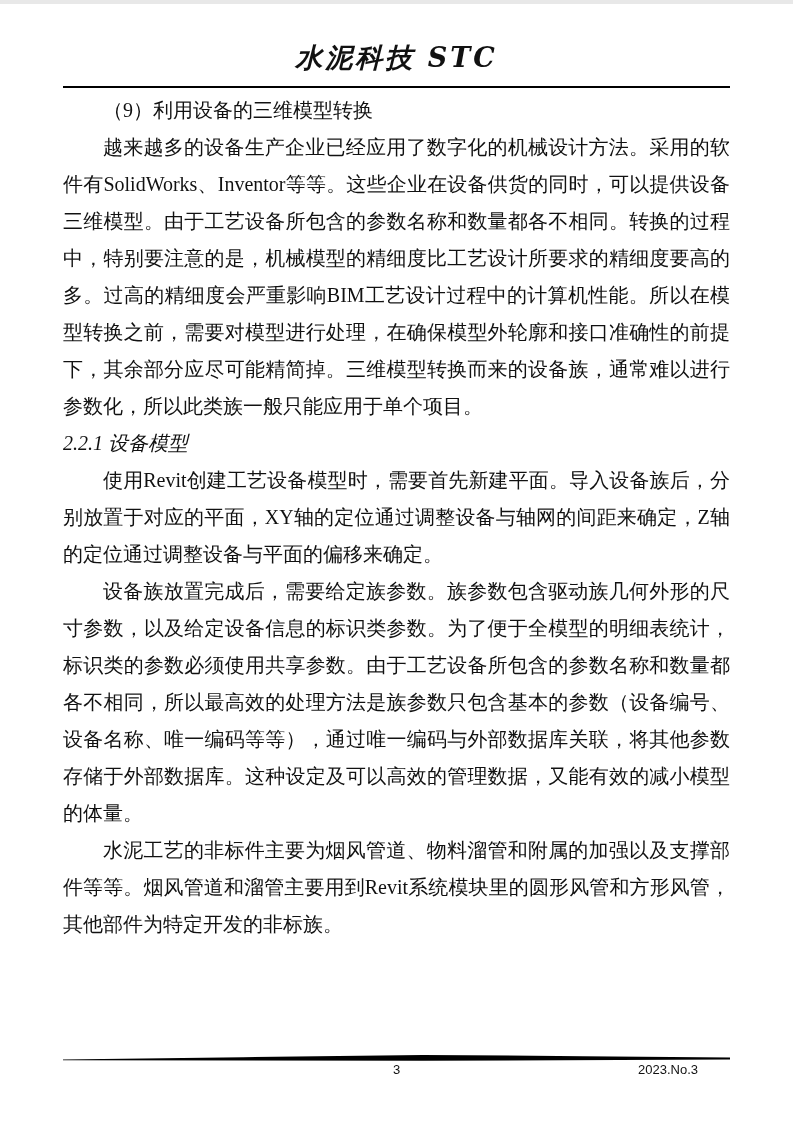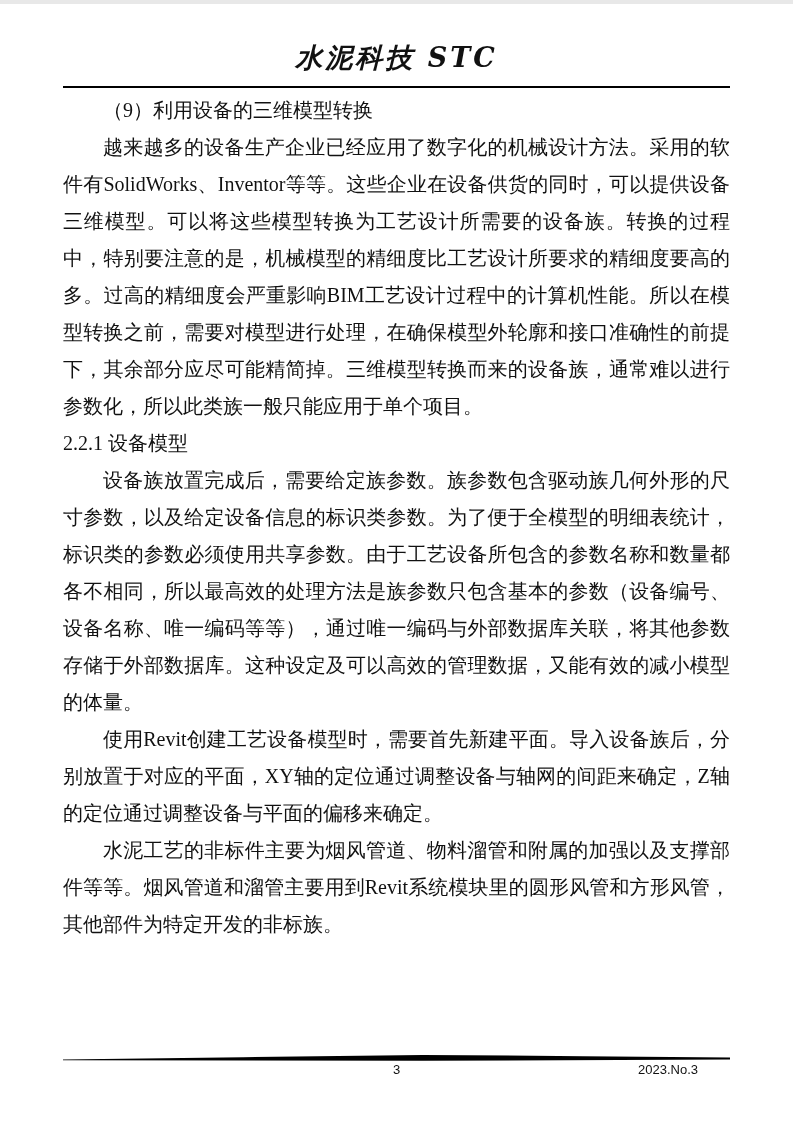--- a/index.html
+++ b/index.html
@@ -52,20 +52,21 @@
   .block.para { text-indent: 2em; }
   .block.heading {
     text-indent: 0;
     font-weight: bold;
     font-family: "Liberation Sans", "DejaVu Sans", sans-serif;
     font-size: 20.5px;
   }
   .block.subheading {
     text-indent: 0;
     font-weight: normal;
+    font-style: italic;
   }
   
   .footer-rule {
     position: absolute;
     top: 1050px;
     left: 63px;
     width: 667px;
     height: 8px;
     display: block;
   }
@@ -96,24 +97,24 @@
 <div class="page">
 
   <div class="page-header">
     <span class="journal-title">水泥科技 STC</span>
   </div>
 
   <div class="header-rule"></div>
 
   <div class="document-body" id="doc-body">
       <p class="block para">（9）利用设备的三维模型转换</p>
-      <p class="block para">越来越多的设备生产企业已经应用了数字化的机械设计方法。采用的软件有SolidWorks、Inventor等等。这些企业在设备供货的同时，可以提供设备三维模型。可以将这些模型转换为工艺设计所需要的设备族。转换的过程中，特别要注意的是，机械模型的精细度比工艺设计所要求的精细度要高的多。过高的精细度会严重影响BIM工艺设计过程中的计算机性能。所以在模型转换之前，需要对模型进行处理，在确保模型外轮廓和接口准确性的前提下，其余部分应尽可能精简掉。三维模型转换而来的设备族，通常难以进行参数化，所以此类族一般只能应用于单个项目。</p>
+      <p class="block para">越来越多的设备生产企业已经应用了数字化的机械设计方法。采用的软件有SolidWorks、Inventor等等。这些企业在设备供货的同时，可以提供设备三维模型。由于工艺设备所包含的参数名称和数量都各不相同。转换的过程中，特别要注意的是，机械模型的精细度比工艺设计所要求的精细度要高的多。过高的精细度会严重影响BIM工艺设计过程中的计算机性能。所以在模型转换之前，需要对模型进行处理，在确保模型外轮廓和接口准确性的前提下，其余部分应尽可能精简掉。三维模型转换而来的设备族，通常难以进行参数化，所以此类族一般只能应用于单个项目。</p>
       <p class="block subheading">2.2.1 设备模型</p>
+      <p class="block para">使用Revit创建工艺设备模型时，需要首先新建平面。导入设备族后，分别放置于对应的平面，XY轴的定位通过调整设备与轴网的间距来确定，Z轴的定位通过调整设备与平面的偏移来确定。</p>
       <p class="block para">设备族放置完成后，需要给定族参数。族参数包含驱动族几何外形的尺寸参数，以及给定设备信息的标识类参数。为了便于全模型的明细表统计，标识类的参数必须使用共享参数。由于工艺设备所包含的参数名称和数量都各不相同，所以最高效的处理方法是族参数只包含基本的参数（设备编号、设备名称、唯一编码等等），通过唯一编码与外部数据库关联，将其他参数存储于外部数据库。这种设定及可以高效的管理数据，又能有效的减小模型的体量。</p>
-      <p class="block para">使用Revit创建工艺设备模型时，需要首先新建平面。导入设备族后，分别放置于对应的平面，XY轴的定位通过调整设备与轴网的间距来确定，Z轴的定位通过调整设备与平面的偏移来确定。</p>
       <p class="block para">水泥工艺的非标件主要为烟风管道、物料溜管和附属的加强以及支撑部件等等。烟风管道和溜管主要用到Revit系统模块里的圆形风管和方形风管，其他部件为特定开发的非标族。</p>
     </div>
 
   <svg class="footer-rule" viewBox="0 0 667 8" preserveAspectRatio="none" aria-hidden="true">
     <polygon points="0,5.4 180,3.2 360,0.9 520,2.2 667,3.4 667,5.6 360,6.8 0,6.3" fill="#000000"></polygon>
   </svg>
 
   <div class="footer-row">
     <span class="page-number">3</span>
     <span class="issue-label">2023.No.3</span>

